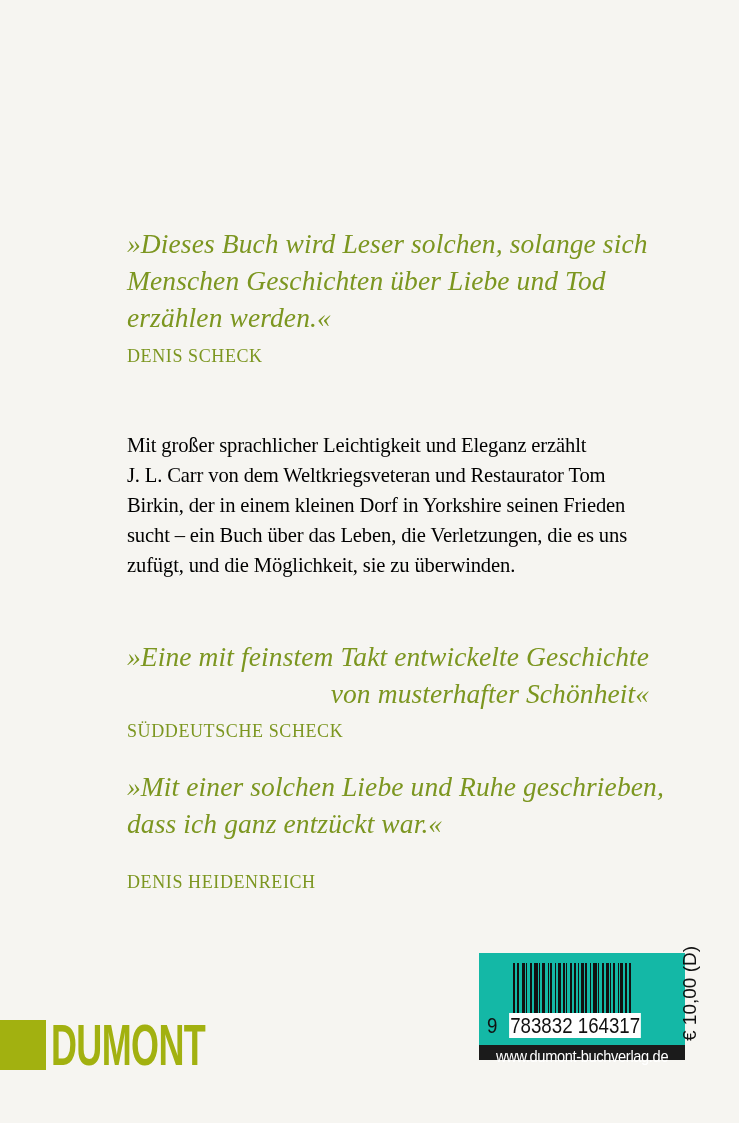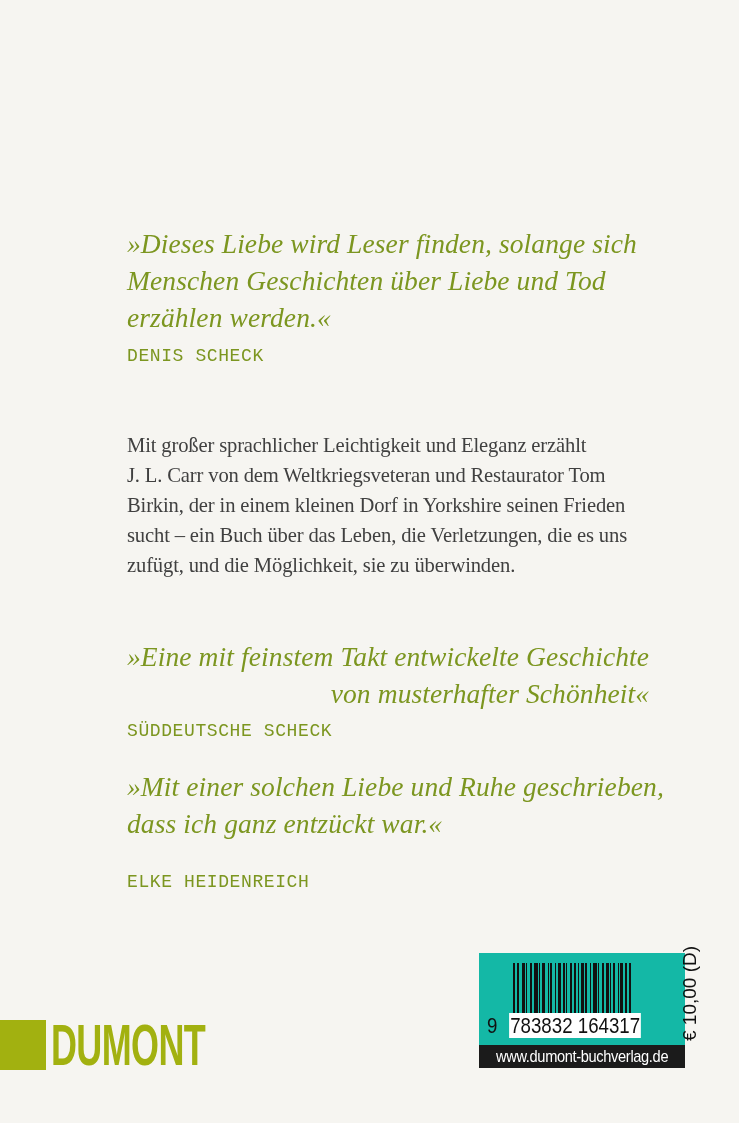--- a/index.html
+++ b/index.html
@@ -10,27 +10,27 @@
   }
   .quote {
     position: absolute; left: 127px;
     font-family: "Liberation Serif", "DejaVu Serif", serif;
     font-style: italic; color: #7c9620;
     font-size: 27.5px; line-height: 37px; margin: 0;
     white-space: pre-line; letter-spacing: 0.1px;
   }
   .attr {
     position: absolute; left: 127px;
-    font-family: Liberation Mono, monospace;
+    font-family: Liberation Serif, serif;
     color: #7c9620; font-size: 18px; letter-spacing: 0.6px; margin: 0;
   }
   .blurb {
     position: absolute; left: 127px; top: 430px; width: 580px;
     font-family: "Liberation Serif", "DejaVu Serif", serif;
-    color: #404040; font-size: 20.6px; line-height: 30px;
+    color: #000000; font-size: 20.6px; line-height: 30px;
     white-space: pre-line; margin: 0; letter-spacing: -0.15px;
   }
   .logo-block {
     position: absolute; left: 0; top: 1020px; width: 46px; height: 50px;
     background: #a2b110;
   }
   .logo-text {
     position: absolute; left: 51px; top: 1013px;
     font-family: "Liberation Sans", "DejaVu Sans", sans-serif;
     font-weight: bold; color: #a2b110; font-size: 58px; line-height: 64px;
@@ -56,49 +56,49 @@
   .bar-digits .rest { background: #fff; padding: 0 1px; }
   .price {
     position: absolute; left: 200px; top: 8px;
     font-family: "Liberation Sans", "DejaVu Sans", sans-serif;
     font-size: 19px; color: #111;
     transform: rotate(-90deg) translateX(-100%); transform-origin: left top;
     white-space: nowrap; width: 82px; text-align: center;
     transform: rotate(90deg); transform-origin: left top;
   }
   .url-bar {
-    position: absolute; left: 479px; top: 1045px; width: 206px; height: 23px;
+    position: absolute; left: 479px; top: 1045px; width: 206px; height: 15px;
     background: #1b1b1b; color: #ffffff;
     font-family: "Liberation Sans", "DejaVu Sans", sans-serif;
     font-size: 17px; line-height: 23px; text-align: center;
     letter-spacing: -0.4px;
   }
   .url-bar span { display: inline-block; transform: scaleX(0.86); }
 </style>
 </head>
 <body>
 
-<p class="quote" style="top:225px;">»Dieses Liebe wird Leser finden, solange sich
+<p class="quote" style="top:225px;">»Dieses Buch wird Leser solchen, solange sich
 Menschen Geschichten über Liebe und Tod
 erzählen werden.«</p>
 <p class="attr" style="top:346px;">DENIS SCHECK</p>
 
 <p class="blurb">Mit großer sprachlicher Leichtigkeit und Eleganz erzählt
 J. L. Carr von dem Weltkriegsveteran und Restaurator Tom
 Birkin, der in einem kleinen Dorf in Yorkshire seinen Frieden
 sucht – ein Buch über das Leben, die Verletzungen, die es uns
 zufügt, und die Möglichkeit, sie zu überwinden.</p>
 
 <p class="quote" style="top:638px;text-align:right;">»Eine mit feinstem Takt entwickelte Geschichte
 von musterhafter Schönheit«</p>
 <p class="attr" style="top:721px;">SÜDDEUTSCHE SCHECK</p>
 
 <p class="quote" style="top:768px;">»Mit einer solchen Liebe und Ruhe geschrieben,
 dass ich ganz entzückt war.«</p>
-<p class="attr" style="top:872px;">ELKE HEIDENREICH</p>
+<p class="attr" style="top:872px;">DENIS HEIDENREICH</p>
 
 <div class="logo-block"></div>
 <div class="logo-text">DUMONT</div>
 
 <div class="barcode-box">
   <div class="bars">
     <span class="guard" style="width:2px;margin-right:2px"></span>
     <span class="guard" style="width:2px;margin-right:3px"></span>
     <span style="width:3px;margin-right:1px"></span>
     <span style="width:1px;margin-right:3px"></span>

